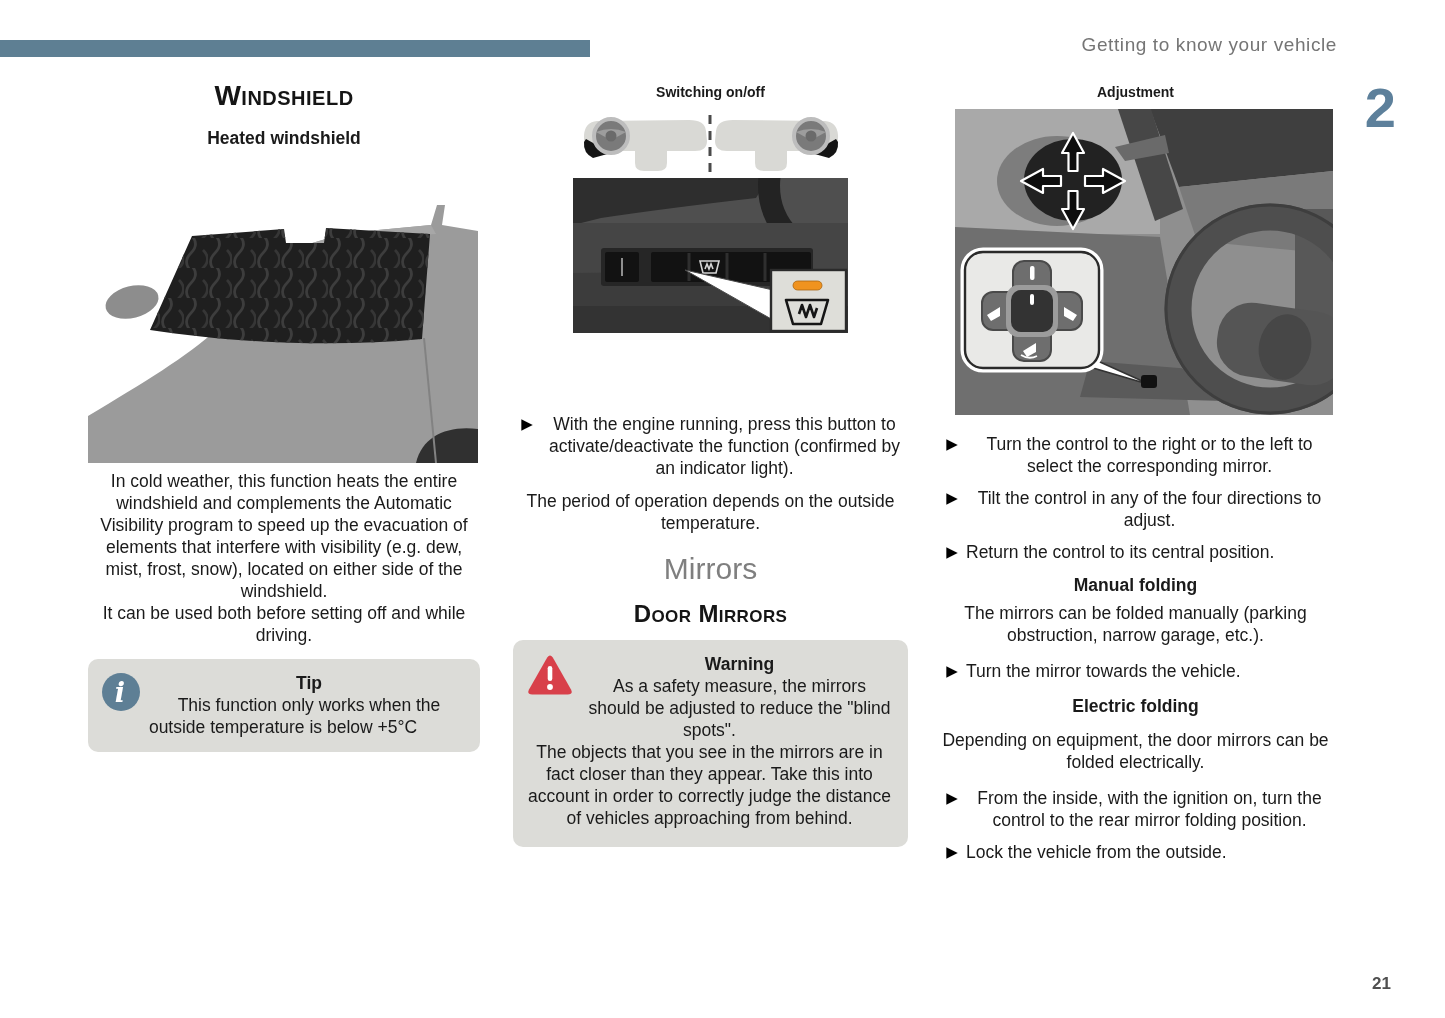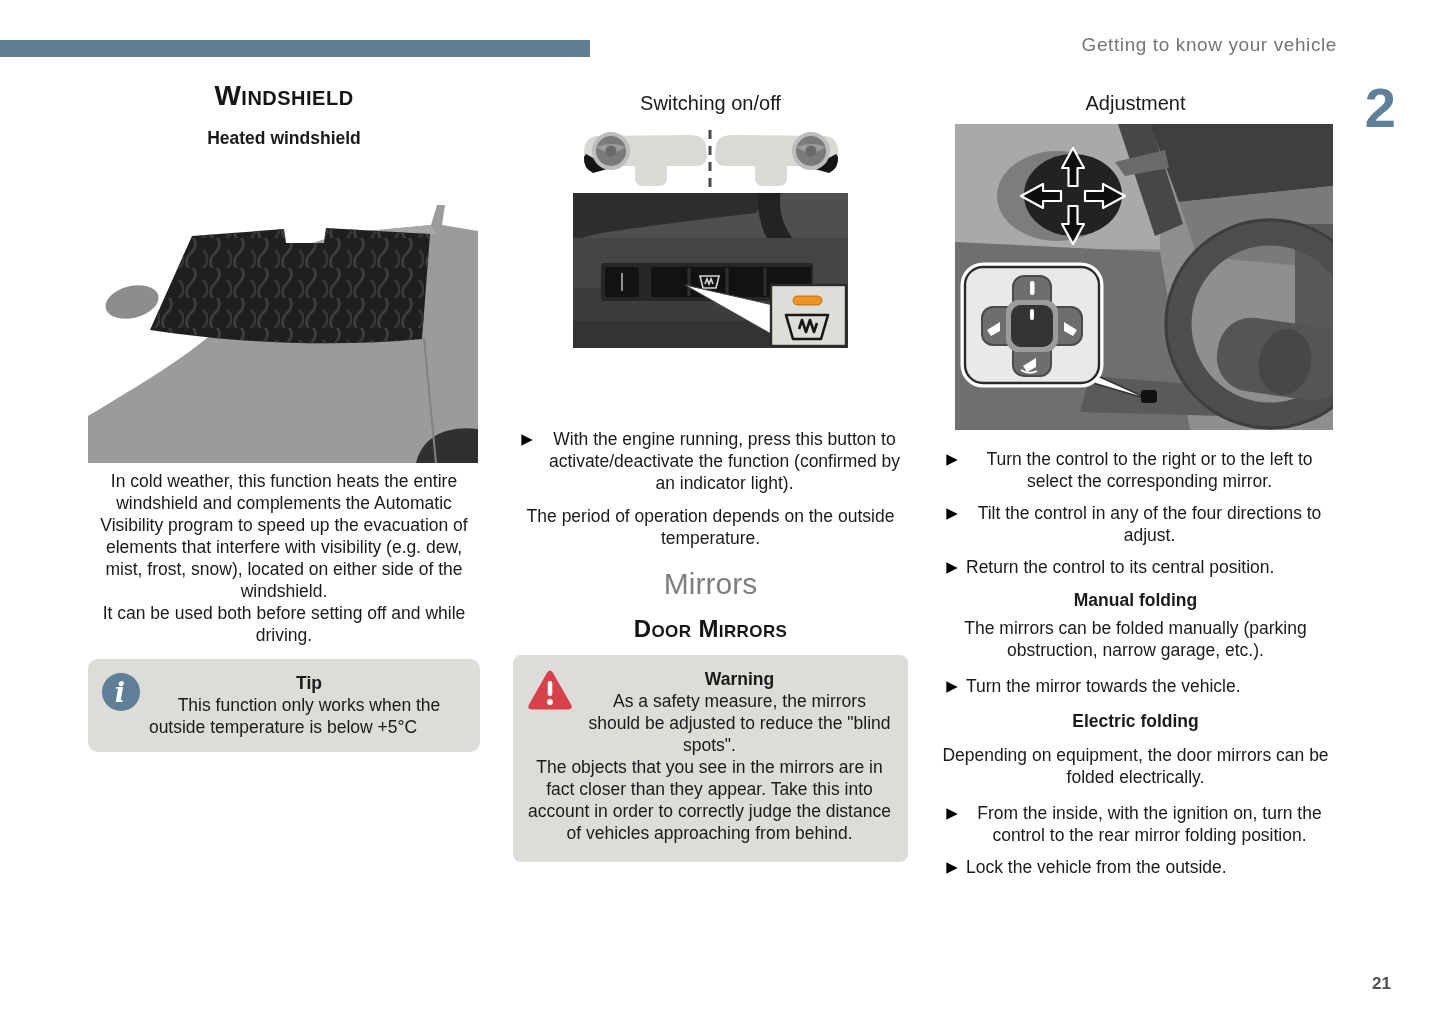--- a/index.html
+++ b/index.html
@@ -11,21 +11,21 @@
   .chapter-num { position:absolute; top:80px; right:49px; font-size:56px; font-weight:bold; color:#5d809b; line-height:1; }
   .page-num { position:absolute; bottom:24px; right:54px; font-size:17px; font-weight:bold; color:#4f4f4f; }
 
   .col { position:absolute; top:78px;text-align:center; }
   .col1 { left:88px;  width:392px; }
   .col2 { left:513px; width:395px; }
   .col3 { left:938px; width:395px; }
 
   h1.caps-title { font-variant:small-caps; font-size:28px; letter-spacing:0.5px; margin-top:2px; color:#151515; }
   h2.caps-sub   { font-variant:small-caps; font-size:24px; letter-spacing:0.4px; margin-top:14px; color:#151515; }
-  h2.bold-head  { font-size:20px; font-weight:normal; margin-top:14px; }
+  h2.bold-head  { font-size:14px; font-weight:bold; margin-top:6px; }
   h3.sub-head   { font-size:17.5px; font-weight:bold; }
   .gray-big     { font-size:30px; font-weight:400; color:#7f7f7f; margin-top:18px; }
 
   p.body { font-size:17.5px; line-height:22px; }
   .illus { display:block; }
 
   .bullet { display:flex; font-size:17.5px; line-height:22px; margin-top:10px; }
   .bullet .arrow { flex:0 0 28px; font-size:15px; line-height:22px; color:#000; }
 
   .note-box { background:#dcdcd8; border-radius:10px; padding:12px 16px 14px 14px;
@@ -131,21 +131,21 @@
 
     <div class="bullet" style="margin-top:80px;">
       <span class="arrow">▶</span>
       <span>With the engine running, press this button to activate/deactivate the function (confirmed by an indicator light).</span>
     </div>
     <p class="body" style="margin-top:11px;">The period of operation depends on the outside temperature.</p>
 
     <div class="gray-big">Mirrors</div>
     <h2 class="caps-sub">Door Mirrors</h2>
 
-    <div class="note-box" style="margin-top:12px; padding-bottom:18px;border-radius:8px;">
+    <div class="note-box" style="margin-top:12px; padding-bottom:18px;">
       <span class="float-icon">
         <svg width="46" height="42" viewBox="0 0 46 42">
           <path d="M20.2,3.6 Q23,-0.8 25.8,3.6 L44,35.5 Q46.5,40.5 40.8,40.5 L5.2,40.5 Q-0.5,40.5 2,35.5 Z" fill="#d8404a"></path>
           <rect x="20.7" y="12" width="4.6" height="15" rx="2.3" fill="#ffffff"></rect>
           <circle cx="23" cy="33" r="2.9" fill="#ffffff"></circle>
         </svg>
       </span>
       <div class="note-title">Warning</div>
       <div>As a safety measure, the mirrors should be adjusted to reduce the "blind spots".</div>
       <div>The objects that you see in the mirrors are in fact closer than they appear. Take this into account in order to correctly judge the distance of vehicles approaching from behind.</div>

